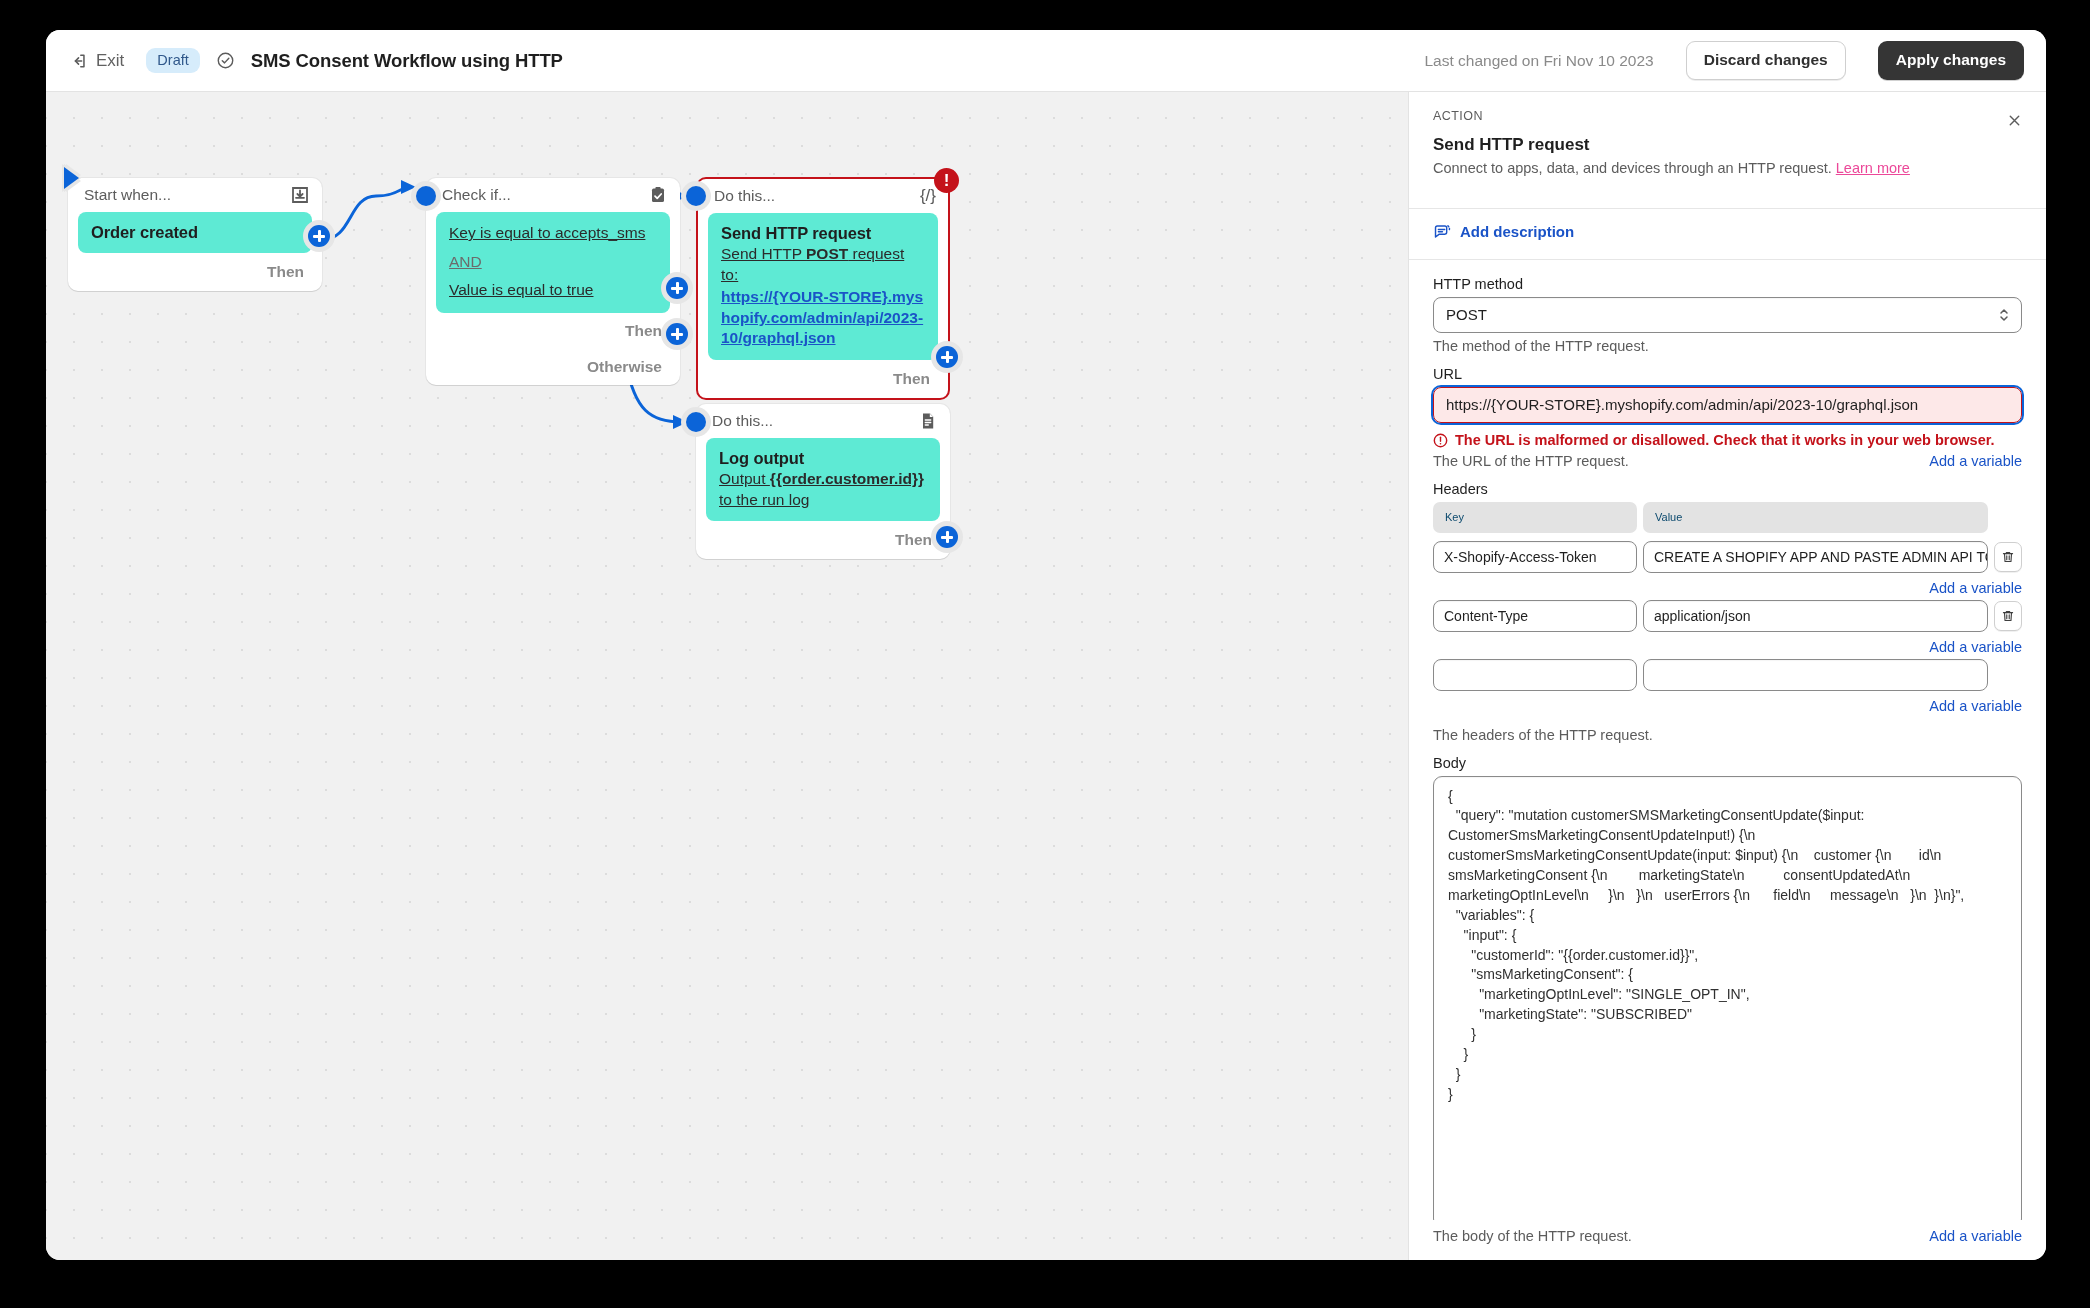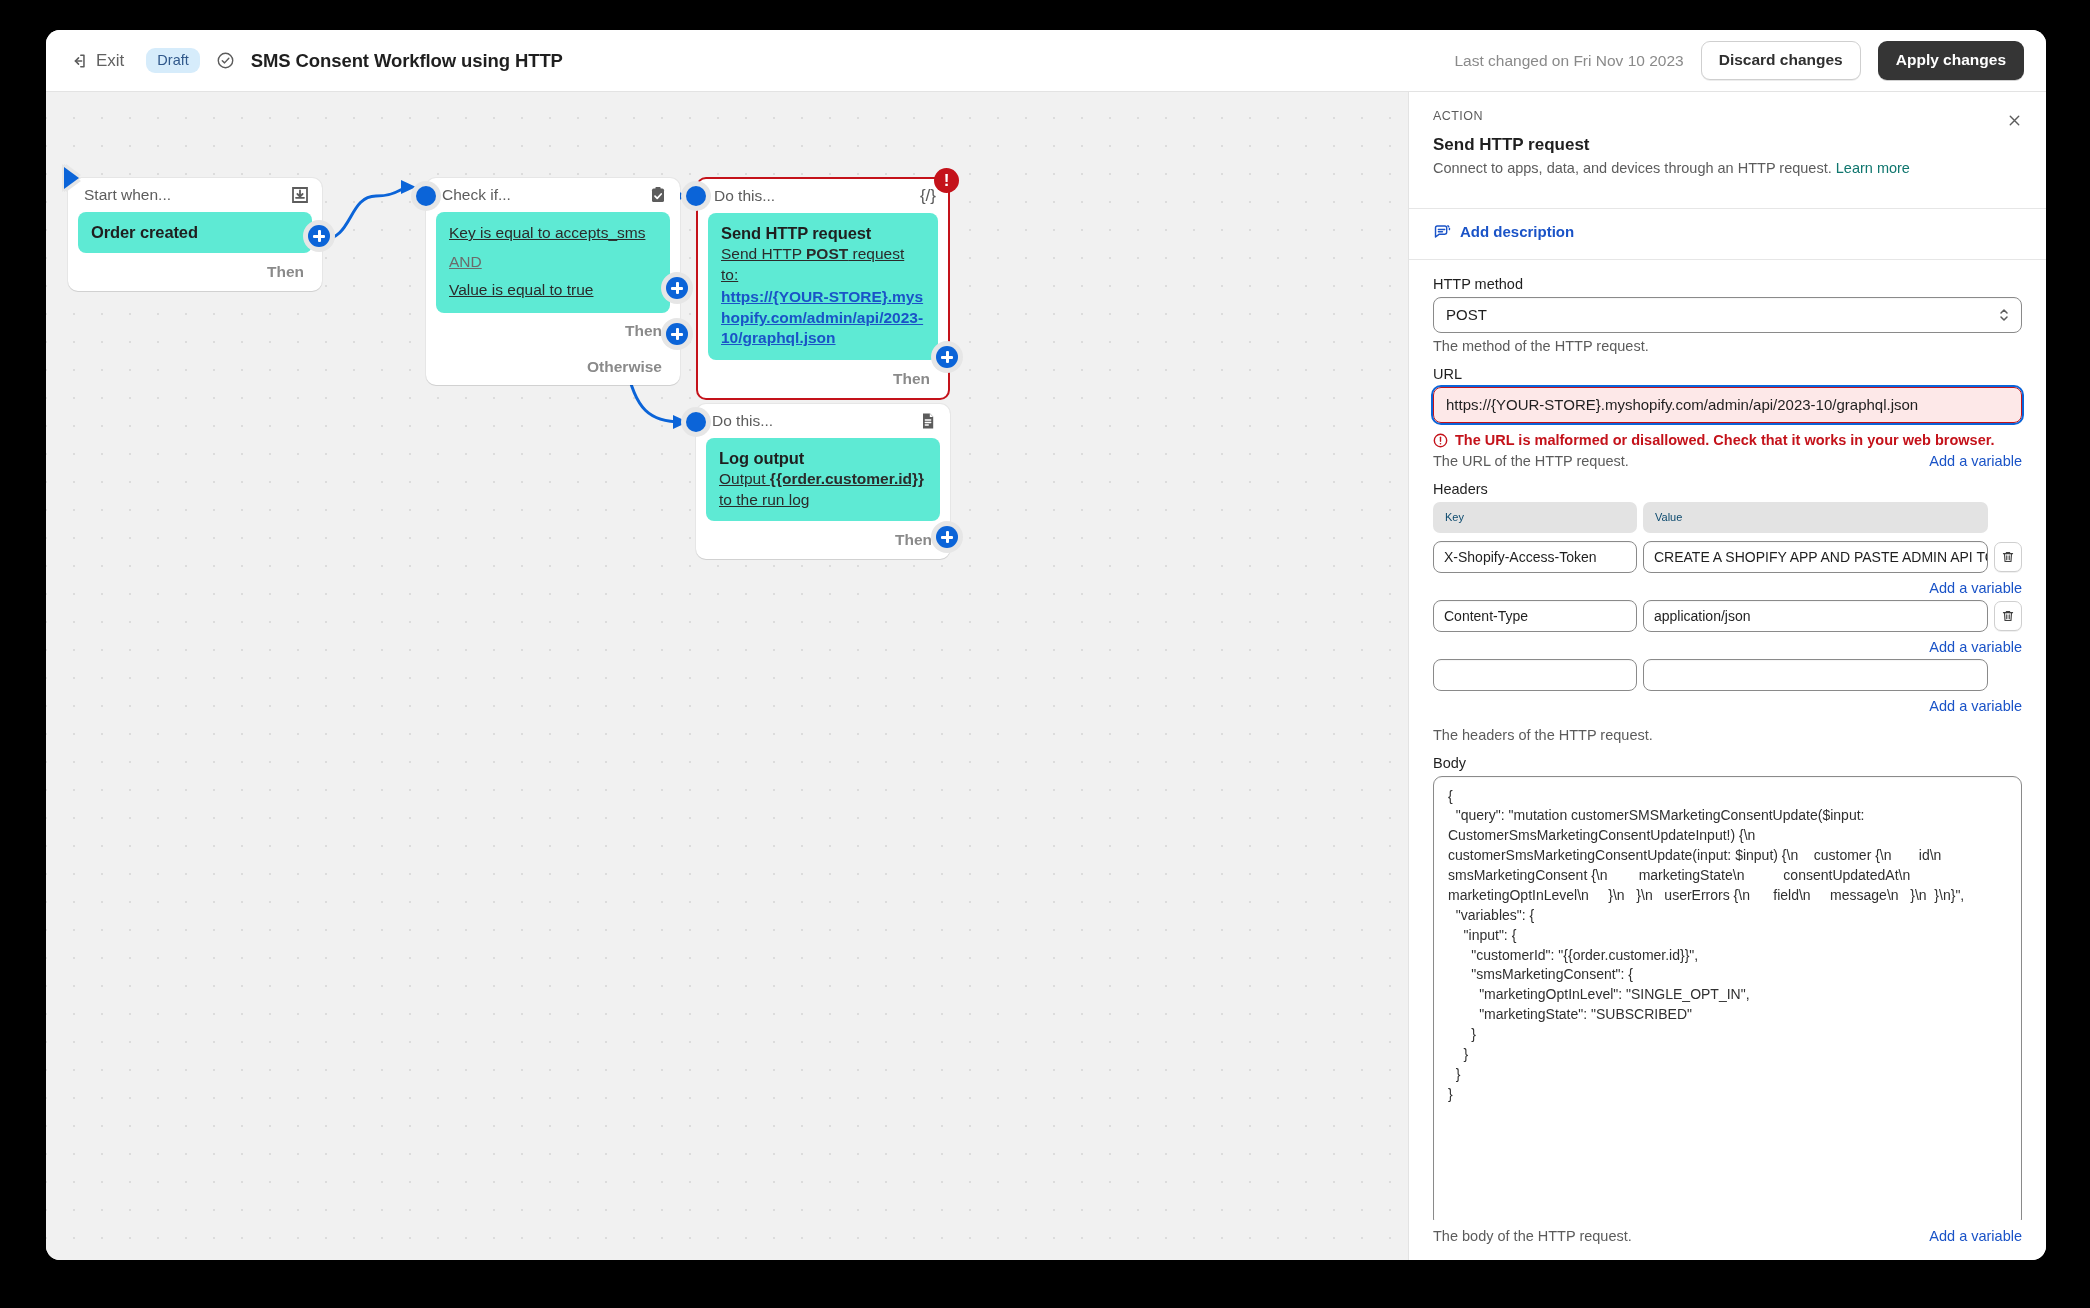--- a/index.html
+++ b/index.html
@@ -40,21 +40,21 @@
   .draft-badge {
     background: #d6ecfb; color: #30588b;
     font-size: 14.5px; padding: 3px 11px;
     border-radius: 9px; line-height: 1.25;
   }
   .check-circle { width: 19px; height: 19px; display: block; margin-left: 2px; }
   .wf-title {
     font-size: 18.5px; font-weight: 700; color: #1f1f1f;
     letter-spacing: -0.1px; margin-left: 2px;
   }
-  .tb-right { margin-left: auto; display: flex; align-items: center; gap: 17px; }
+  .tb-right { margin-left: auto; display: flex; align-items: center; gap: 32px; }
   .last-changed { font-size: 15.5px; color: #8a8a8a; }
   .btn {
     font-size: 15.5px; font-weight: 650; border-radius: 9px;
     padding: 9px 17px; cursor: pointer; line-height: 1.2;
     border: 1px solid transparent; white-space: nowrap;
   }
   .btn-secondary {
     background: #fff; color: #303030;
     border: 1px solid #cfcfcf;
     box-shadow: 0 1px 0 rgba(0,0,0,0.07);
@@ -156,21 +156,21 @@
     border-left: 1px solid #e3e3e3;
     display: flex; flex-direction: column;
   }
   .panel-head { padding: 17px 24px 29px 24px; border-bottom: 1px solid #e6e6e6; position: relative; }
   .panel-eyebrow {
     font-size: 12.5px; color: #5c5c5c; letter-spacing: 0.45px;
     text-transform: uppercase;
   }
   .panel-title { font-size: 17px; font-weight: 700; color: #1f1f1f; margin-top: 12px; }
   .panel-sub { font-size: 14.5px; color: #5c5c5c; margin-top: 4px; line-height: 1.35; }
-  .panel-sub a { color: #0f766e; cursor: pointer; }
+  .panel-sub a { color: #ec4899; text-decoration: underline; cursor: pointer; }
   .panel-close {
     position: absolute; right: 20px; top: 16px;
     width: 24px; height: 24px; cursor: pointer;
     color: #5c5c5c; display: flex; align-items: center; justify-content: center;
     font-size: 17px; border-radius: 5px;
   }
 
   .panel-desc-row { padding: 14px 24px; border-bottom: 1px solid #e6e6e6; }
   .add-desc {
     display: inline-flex; align-items: center; gap: 9px;

